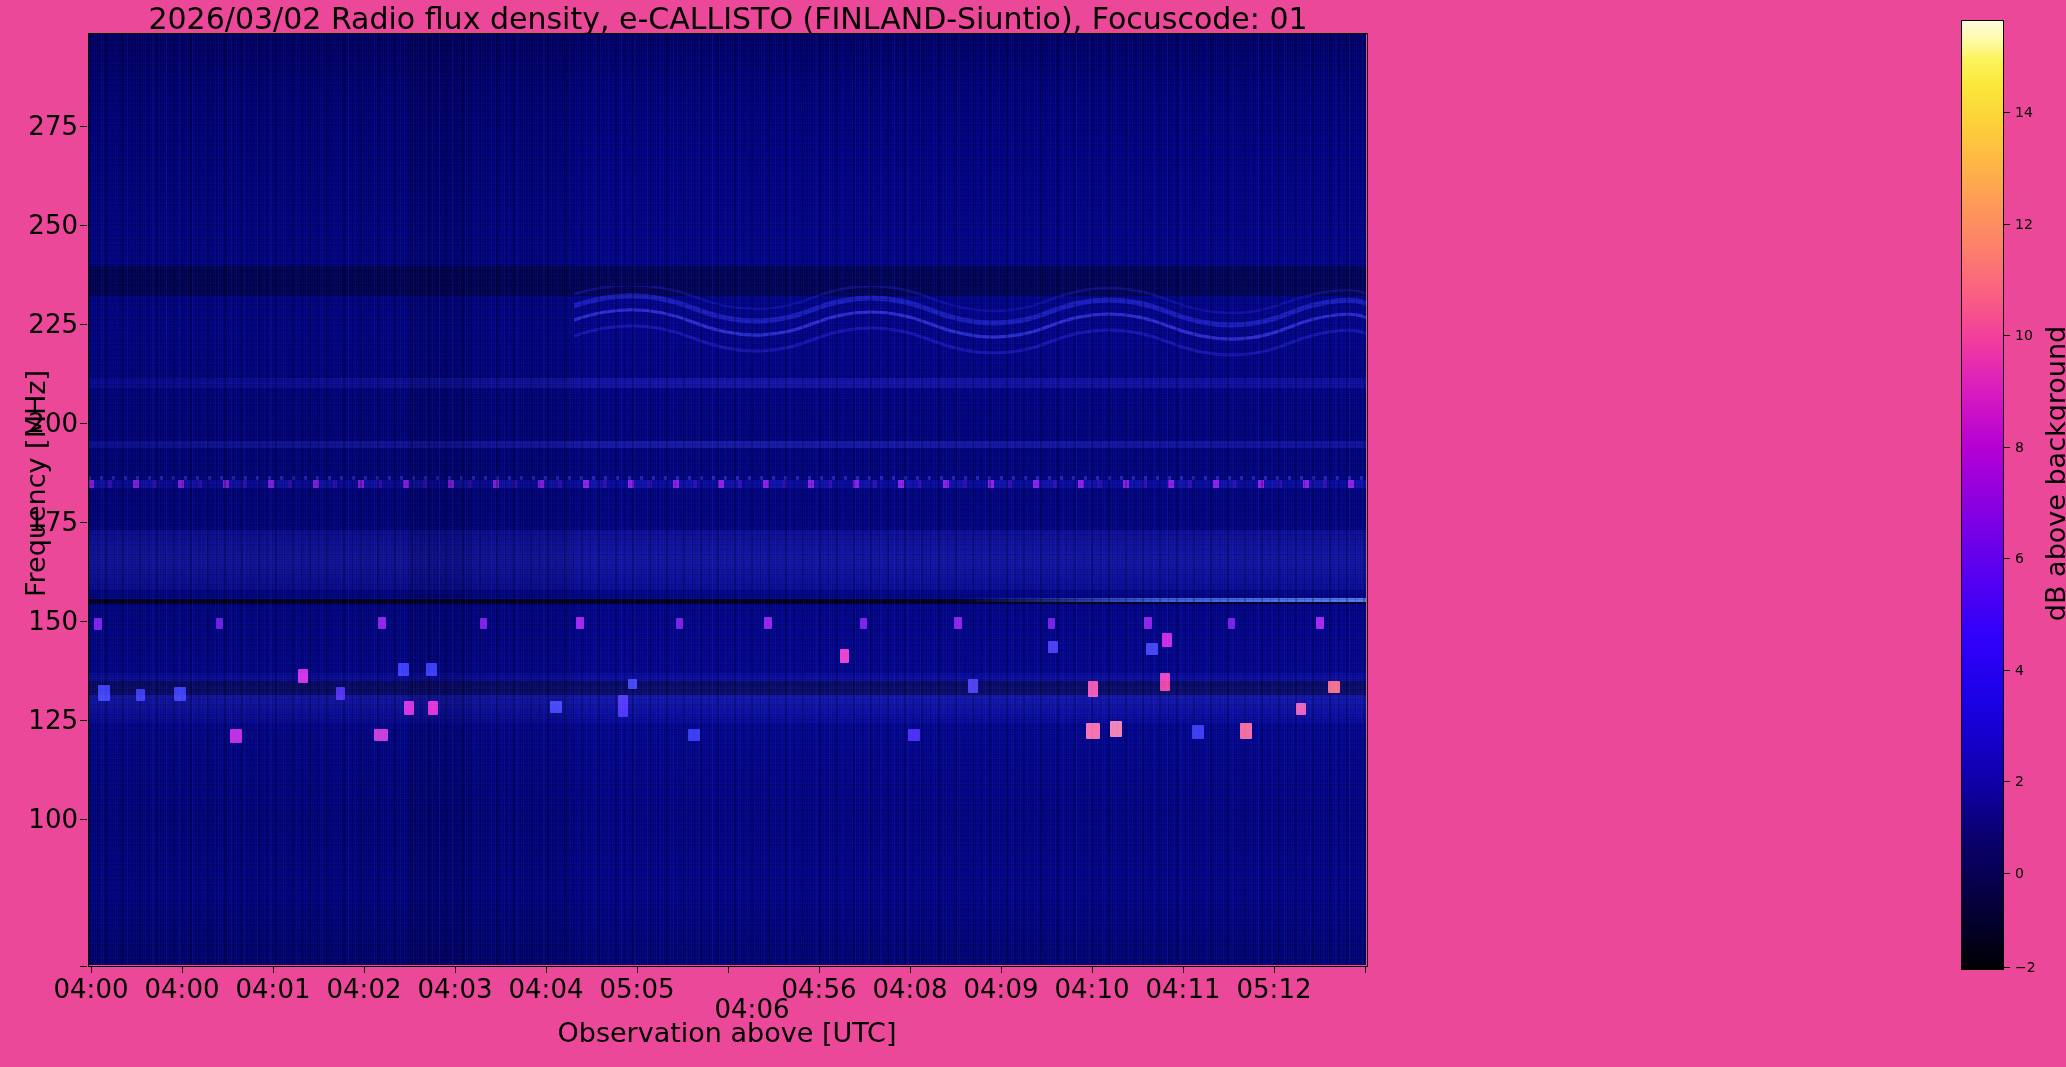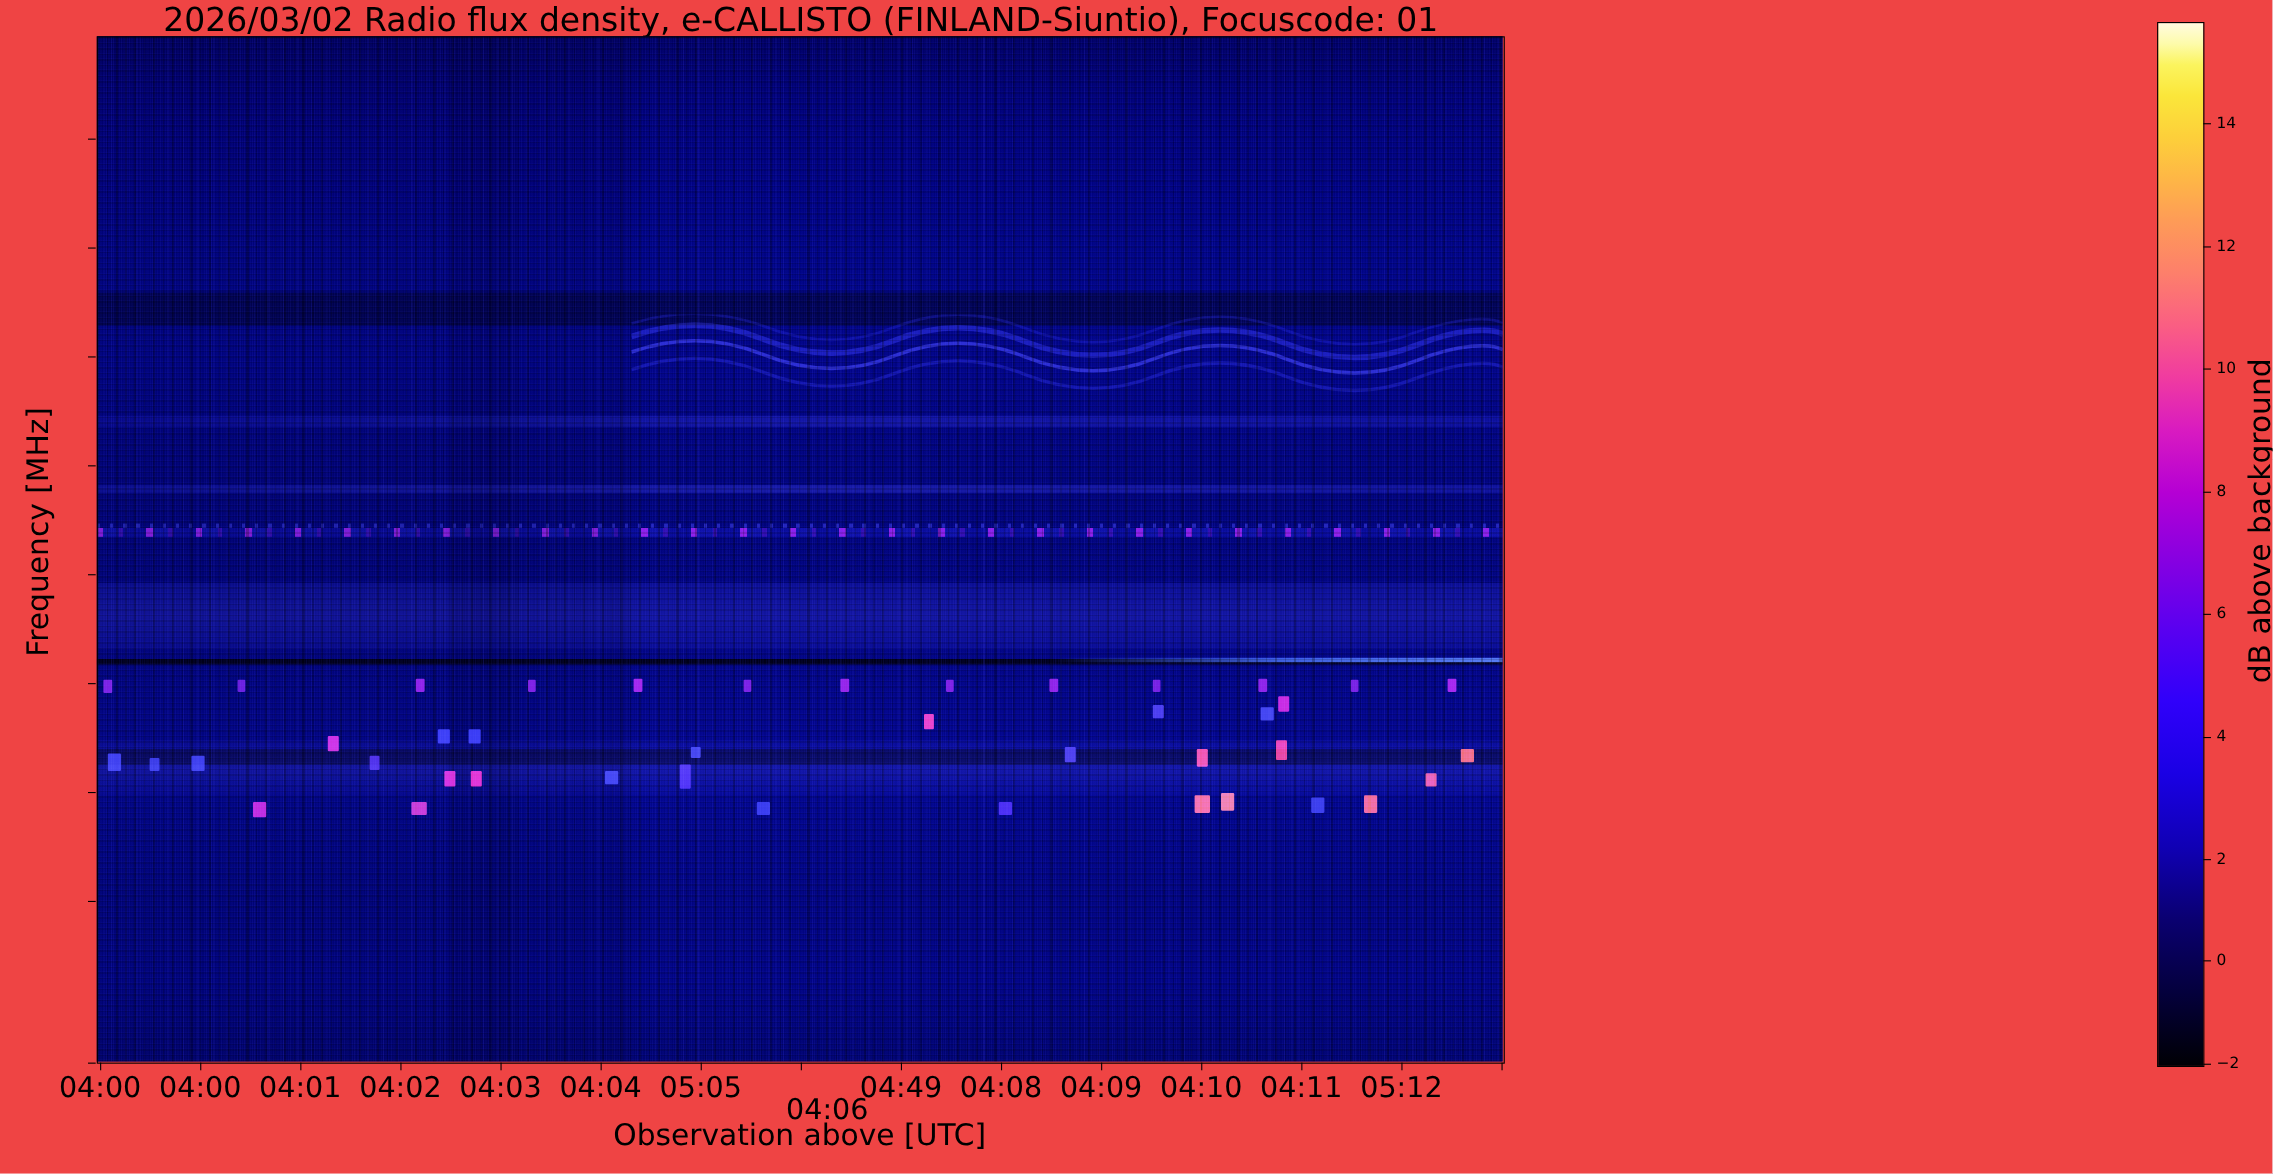--- a/index.html
+++ b/index.html
@@ -15,21 +15,21 @@
     overflow: hidden;
     position: relative;
   }
 
   
   #figure {
     position: absolute;
     left: 0; top: 0;
     width: 2066px;
     height: 1067px;
-    background: #ef4444;
+    background: #ec4899;
   }
 
   
   #chart-title {
     position: absolute;
     left: 88px;
     top: 2px;
     width: 1280px;
     text-align: center;
     font-size: 30px;
@@ -447,20 +447,30 @@
     <div class="rfi" style="left:1152px;top:690px;width:12px; height:16px; background:#f06a40;"></div>
     <div class="rfi" style="left:1104px;top:692px;width:12px; height:14px; background:#3a3adc;"></div>
 
     <div class="rfi" style="left:142px;top:696px; width:12px; height:14px; background:#c02ac8;"></div>
     <div class="rfi" style="left:286px;top:696px; width:14px; height:12px; background:#c83ab8;"></div>
     <div class="rfi" style="left:600px;top:696px; width:12px; height:12px; background:#3838e0;"></div>
     <div class="rfi" style="left:820px;top:696px; width:12px; height:12px; background:#4a2ae8;"></div>
   </div>
   <div id="plot-frame"></div>
 
+  <div id="y-ticks">
+    <div class="ytick-label" style="top:80px;">275</div>
+    <div class="ytick-label" style="top:179px;">250</div>
+    <div class="ytick-label" style="top:278px;">225</div>
+    <div class="ytick-label" style="top:377px;">200</div>
+    <div class="ytick-label" style="top:476px;">175</div>
+    <div class="ytick-label" style="top:575px;">150</div>
+    <div class="ytick-label" style="top:674px;">125</div>
+    <div class="ytick-label" style="top:773px;">100</div>
+  </div>
   <div class="ytick-mark" style="top:126px;"></div>
   <div class="ytick-mark" style="top:225px;"></div>
   <div class="ytick-mark" style="top:324px;"></div>
   <div class="ytick-mark" style="top:423px;"></div>
   <div class="ytick-mark" style="top:522px;"></div>
   <div class="ytick-mark" style="top:621px;"></div>
   <div class="ytick-mark" style="top:720px;"></div>
   <div class="ytick-mark" style="top:819px;"></div>
   <div class="ytick-mark" style="top:966px;"></div>
 
@@ -484,21 +494,21 @@
     <div class="xtick-mark" style="left:1277px;"></div>
 
     <div class="xtick-label" style="left:3px;">04:00</div>
     <div class="xtick-label" style="left:94px;">04:00</div>
     <div class="xtick-label" style="left:185px;">04:01</div>
     <div class="xtick-label" style="left:276px;">04:02</div>
     <div class="xtick-label" style="left:367px;">04:03</div>
     <div class="xtick-label" style="left:458px;">04:04</div>
     <div class="xtick-label" style="left:549px;">05:05</div>
     <div class="xtick-label" style="left:664px;margin-top:20px;">04:06</div>
-    <div class="xtick-label" style="left:731px;">04:49</div>
+    <div class="xtick-label" style="left:731px;">04:56</div>
     <div class="xtick-label" style="left:822px;">04:08</div>
     <div class="xtick-label" style="left:913px;">04:09</div>
     <div class="xtick-label" style="left:1004px;">04:10</div>
     <div class="xtick-label" style="left:1095px;">04:11</div>
     <div class="xtick-label" style="left:1186px;">05:12</div>
   </div>
 
   <div id="x-axis-label">Observation above [UTC]</div>
 
   <div id="colorbar"></div>

